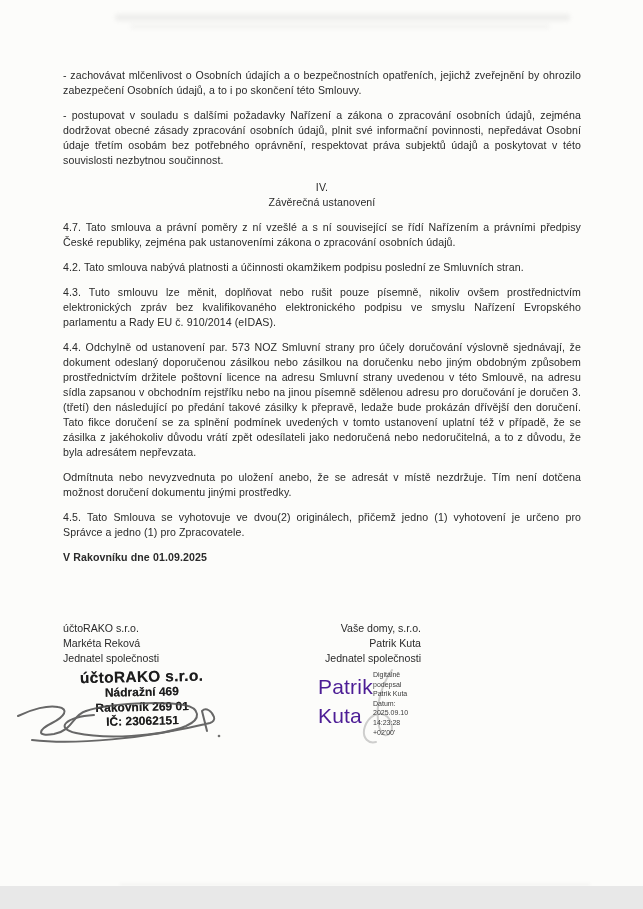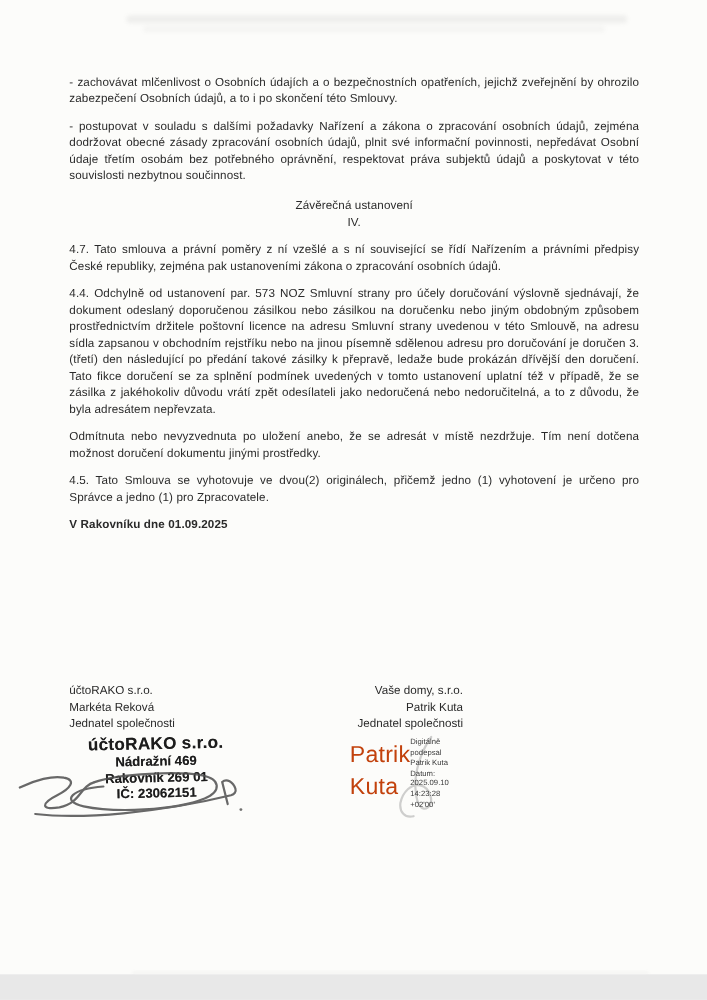--- a/index.html
+++ b/index.html
@@ -82,21 +82,21 @@
     position: absolute;
     left: 318px;
     top: 666px;
   }
   .digsig-name {
     position: absolute;
     left: 0;
     top: 6px;
     font-size: 21px;
     line-height: 29px;
-    color: #c2410c;
+    color: #4c1d95;
     white-space: pre-line;
     letter-spacing: .2px;
   }
   .digsig-script {
     position: absolute;
     left: 40px;
     top: 0;
     width: 50px;
     height: 82px;
     opacity: .35;
@@ -119,25 +119,27 @@
 
   <div class="scan-artifact artifact-1"></div>
   <div class="scan-artifact artifact-2"></div>
   <div class="scan-artifact artifact-bottom"></div>
 
   <div class="body-text">
     <p>- zachovávat mlčenlivost o Osobních údajích a o bezpečnostních opatřeních, jejichž zveřejnění by ohrozilo zabezpečení Osobních údajů, a to i po skončení této Smlouvy.</p>
     <p>- postupovat v souladu s dalšími požadavky Nařízení a zákona o zpracování osobních údajů, zejména dodržovat obecné zásady zpracování osobních údajů, plnit své informační povinnosti, nepředávat Osobní údaje třetím osobám bez potřebného oprávnění, respektovat práva subjektů údajů a poskytovat v této souvislosti nezbytnou součinnost.</p>
 
     <div class="section-head">
+      <div>IV.</div>
       <div>Závěrečná ustanovení</div>
-      <div>IV.</div>
     </div>
 
     <p>4.7. Tato smlouva a právní poměry z ní vzešlé a s ní související se řídí Nařízením a právními předpisy České republiky, zejména pak ustanoveními zákona o zpracování osobních údajů.</p>
+    <p>4.2. Tato smlouva nabývá platnosti a účinnosti okamžikem podpisu poslední ze Smluvních stran.</p>
+    <p>4.3. Tuto smlouvu lze měnit, doplňovat nebo rušit pouze písemně, nikoliv ovšem prostřednictvím elektronických zpráv bez kvalifikovaného elektronického podpisu ve smyslu Nařízení Evropského parlamentu a Rady EU č. 910/2014 (eIDAS).</p>
     <p>4.4. Odchylně od ustanovení par. 573 NOZ Smluvní strany pro účely doručování výslovně sjednávají, že dokument odeslaný doporučenou zásilkou nebo zásilkou na doručenku nebo jiným obdobným způsobem prostřednictvím držitele poštovní licence na adresu Smluvní strany uvedenou v této Smlouvě, na adresu sídla zapsanou v obchodním rejstříku nebo na jinou písemně sdělenou adresu pro doručování je doručen 3. (třetí) den následující po předání takové zásilky k přepravě, ledaže bude prokázán dřívější den doručení. Tato fikce doručení se za splnění podmínek uvedených v tomto ustanovení uplatní též v případě, že se zásilka z jakéhokoliv důvodu vrátí zpět odesílateli jako nedoručená nebo nedoručitelná, a to z důvodu, že byla adresátem nepřevzata.</p>
     <p>Odmítnuta nebo nevyzvednuta po uložení anebo, že se adresát v místě nezdržuje. Tím není dotčena možnost doručení dokumentu jinými prostředky.</p>
     <p>4.5. Tato Smlouva se vyhotovuje ve dvou(2) originálech, přičemž jedno (1) vyhotovení je určeno pro Správce a jedno (1) pro Zpracovatele.</p>
 
     <p class="place-date">V Rakovníku dne 01.09.2025</p>
   </div>
 
   <div class="sig-block sig-left">
     <div>účtoRAKO s.r.o.</div>
     <div>Markéta Reková</div>

